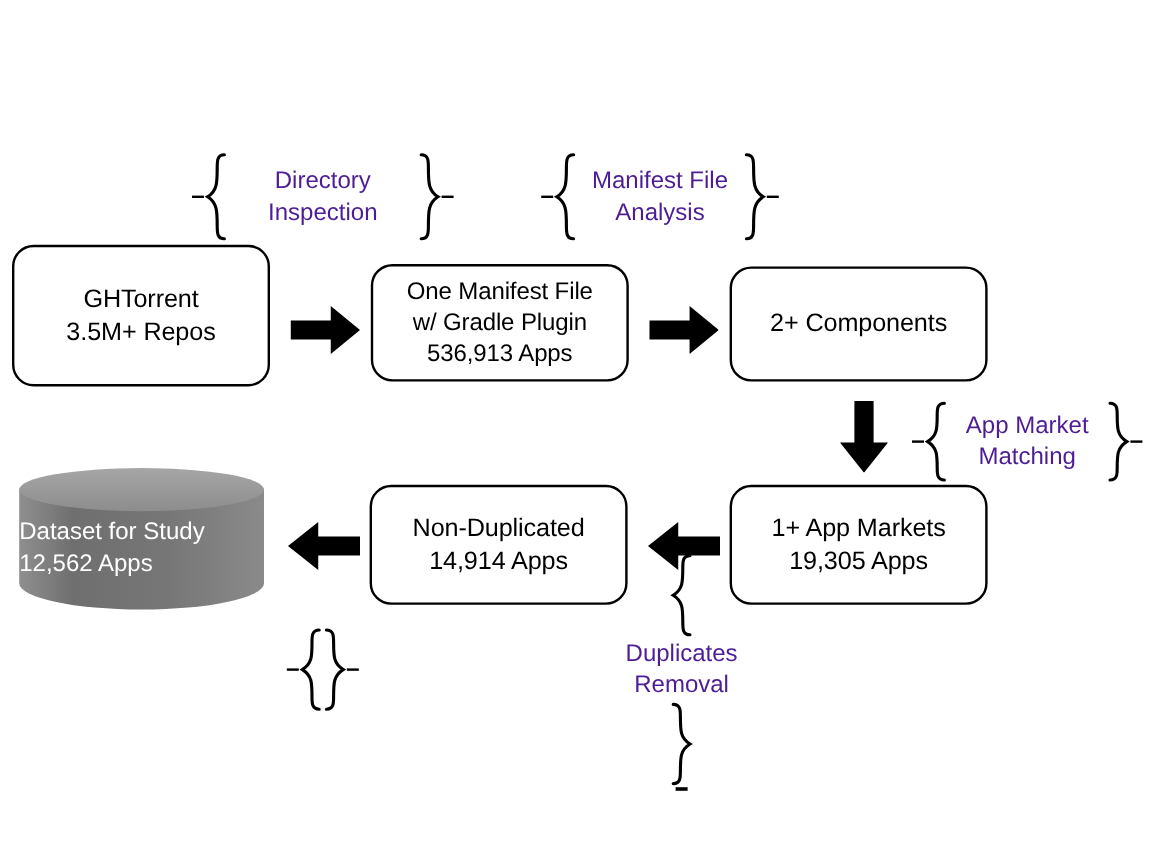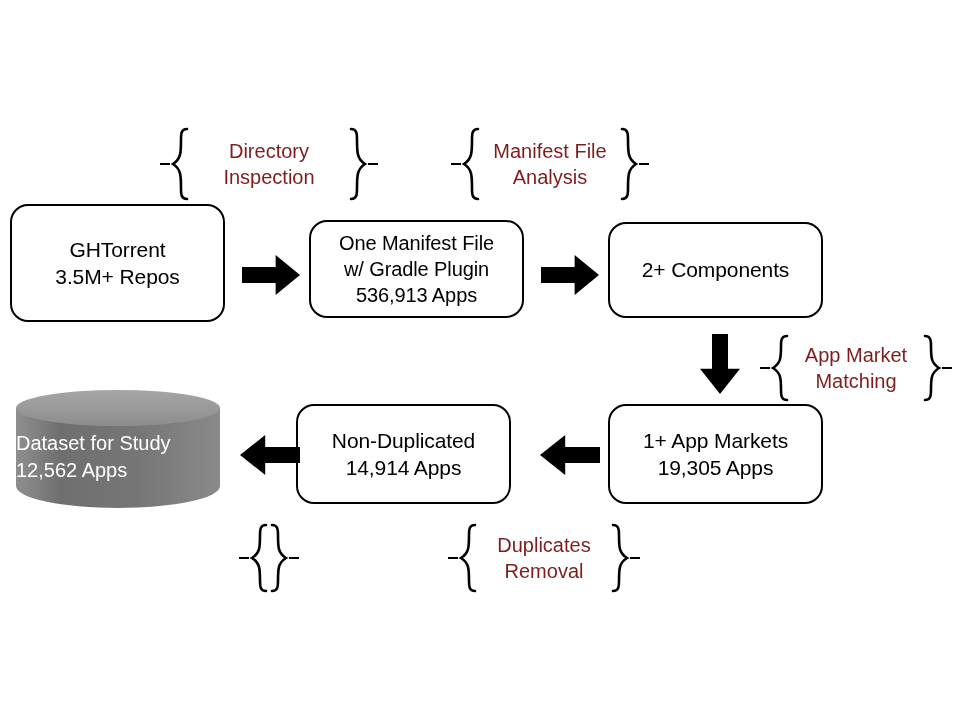--- a/index.html
+++ b/index.html
@@ -98,21 +98,21 @@
     height: 2.5px;
     background: #000000;
     flex: 0 0 auto;
   }
   .brace-svg { flex: 0 0 auto; display: block; }
   .brace-text {
     flex: 1 1 auto;
     text-align: center;
     font-size: 20px;
     line-height: 1.32;
-    color: #7f1d1d;
+    color: #4c1d95;
     padding: 0 6px;
     white-space: nowrap;
   }
   .brace-text .ln { display: block; }
 </style>
 </head>
 <body>
 
 <div id="canvas">
 
@@ -182,21 +182,21 @@
     <span class="brace-tick"></span>
   </div>
 
   <div class="node-box" style="left:608px; top:404px; width:215px; height:100px;">
     <span class="ln">1+ App Markets</span>
     <span class="ln">19,305 Apps</span>
   </div>
 
   <div class="arrow arrow-left" style="left:540px; top:435px; width:60px; height:40px;"></div>
 
-  <div class="node-box" style="left:296px; top:404px; width:215px; height:100px;">
+  <div class="node-box" style="left:308px; top:404px; width:215px; height:100px;">
     <span class="ln">Non-Duplicated</span>
     <span class="ln">14,914 Apps</span>
   </div>
 
   <div class="arrow arrow-left" style="left:240px; top:435px; width:60px; height:40px;"></div>
 
   <div class="cylinder" style="left:16px; top:390px; width:204px; height:118px;">
     <div class="cyl-body"></div>
     <div class="cyl-top"></div>
     <div class="cyl-label">
@@ -209,21 +209,21 @@
     <span class="brace-tick"></span>
     <svg class="brace-svg" width="20" height="72" viewBox="0 0 20 72">
       <path d="M17 3 C11 3 11 8 11 13 C11 25 11 31 3 36 C11 41 11 47 11 59 C11 64 11 69 17 69" fill="none" stroke="#000" stroke-width="2.6" stroke-linecap="round"></path>
     </svg>
     <svg class="brace-svg" width="20" height="72" viewBox="0 0 20 72">
       <path d="M3 3 C9 3 9 8 9 13 C9 25 9 31 17 36 C9 41 9 47 9 59 C9 64 9 69 3 69" fill="none" stroke="#000" stroke-width="2.6" stroke-linecap="round"></path>
     </svg>
     <span class="brace-tick"></span>
   </div>
 
-  <div class="brace-group" style="left:448px; top:522px; width:192px; height:72px;">
+  <div class="brace-group" style="left:472px; top:522px; width:192px; height:72px;flex-direction:column;">
     <span class="brace-tick"></span>
     <svg class="brace-svg" width="20" height="72" viewBox="0 0 20 72">
       <path d="M17 3 C11 3 11 8 11 13 C11 25 11 31 3 36 C11 41 11 47 11 59 C11 64 11 69 17 69" fill="none" stroke="#000" stroke-width="2.6" stroke-linecap="round"></path>
     </svg>
     <span class="brace-text">
       <span class="ln">Duplicates</span>
       <span class="ln">Removal</span>
     </span>
     <svg class="brace-svg" width="20" height="72" viewBox="0 0 20 72">
       <path d="M3 3 C9 3 9 8 9 13 C9 25 9 31 17 36 C9 41 9 47 9 59 C9 64 9 69 3 69" fill="none" stroke="#000" stroke-width="2.6" stroke-linecap="round"></path>

